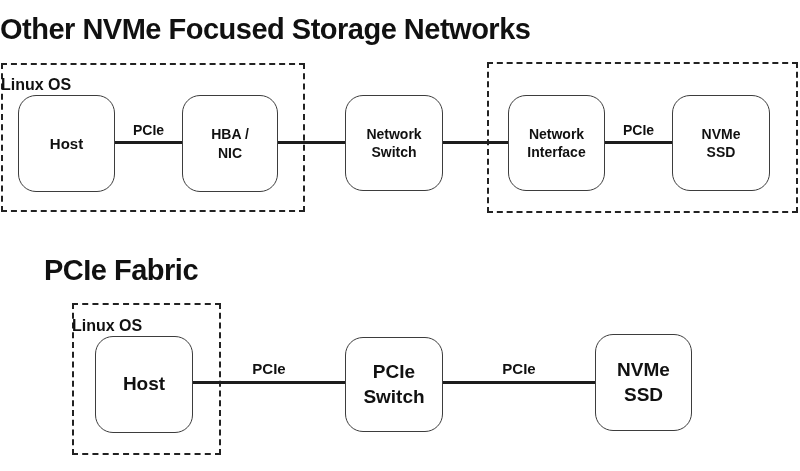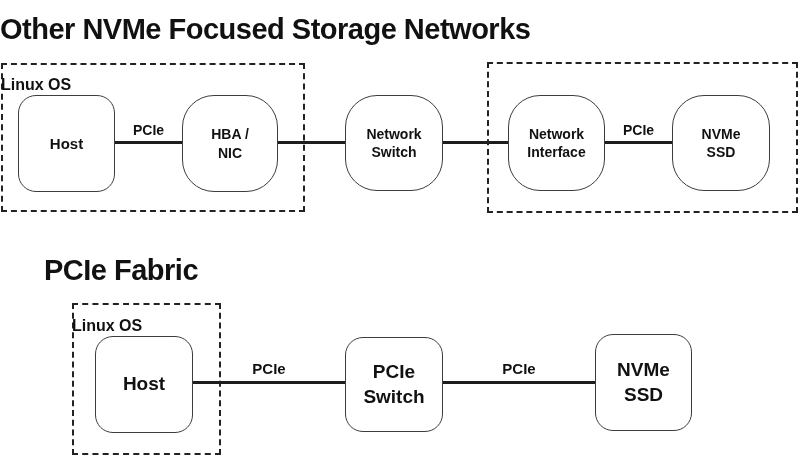--- a/index.html
+++ b/index.html
@@ -77,21 +77,21 @@
     border-radius: 18px;
     background: #ffffff;
     display: flex;
     align-items: center;
     justify-content: center;
     text-align: center;
     font-weight: bold;
     white-space: pre-line;
     line-height: 1.3;
   }
-  .fs14 { font-size: 14px; border-radius: 32px; }
+  .fs14 { font-size: 14px; }
   .fs15 { font-size: 15px; }
   .fs19 { font-size: 19px; }
 
   .n-host1 { left: 18px;  top: 95px;  width: 97px; height: 97px; }
   .n-hba   { left: 182px; top: 95px;  width: 96px; height: 97px; }
   .n-nsw   { left: 345px; top: 95px;  width: 98px; height: 96px; }
   .n-nif   { left: 508px; top: 95px;  width: 97px; height: 96px; }
   .n-ssd1  { left: 672px; top: 95px;  width: 98px; height: 96px; }
   .n-host2 { left: 95px;  top: 336px; width: 98px; height: 97px; }
   .n-psw   { left: 345px; top: 337px; width: 98px; height: 95px; }

